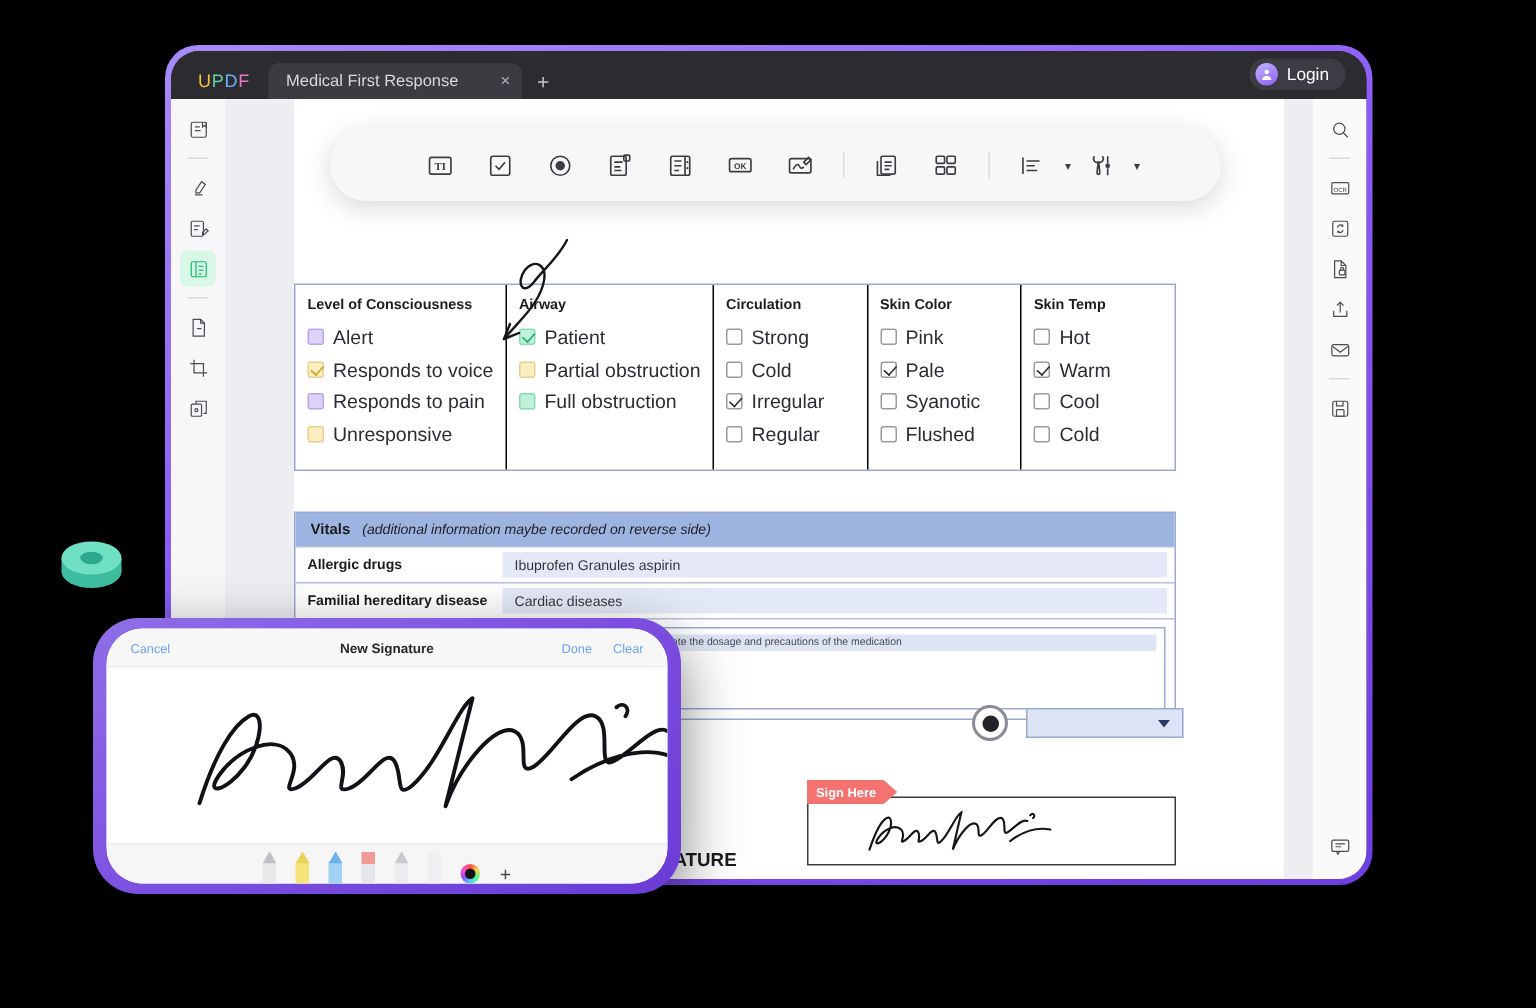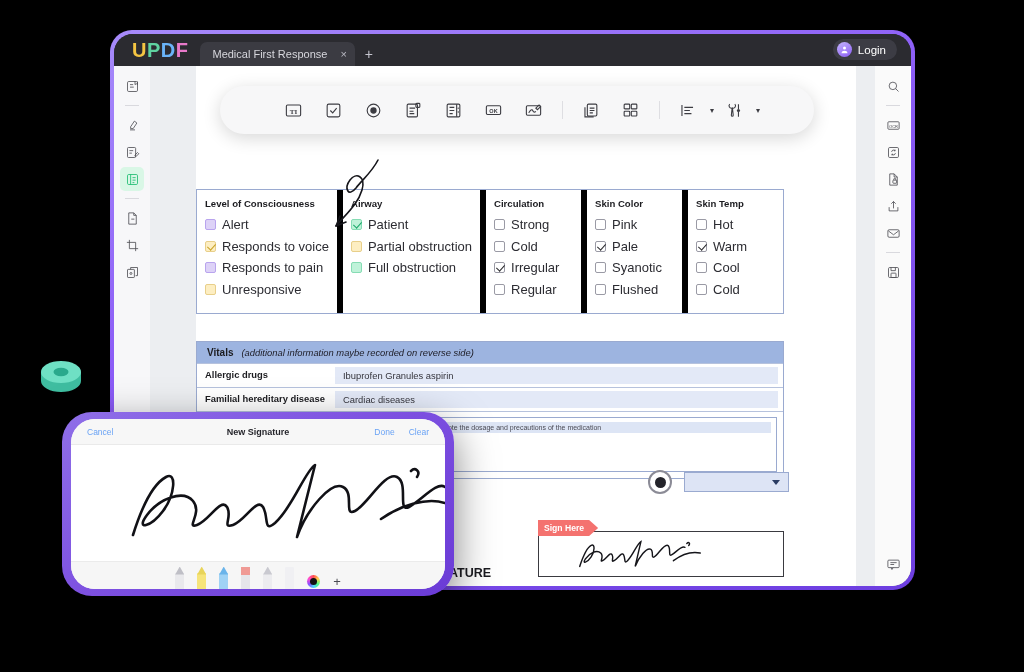--- a/index.html
+++ b/index.html
@@ -22,27 +22,27 @@
     position: relative; width: 100%; height: 100%;
     background: #2a2a2e; border-radius: 19px; overflow: hidden;
     display: flex; flex-direction: column;
   }
 
   
   .titlebar {
     height: 32px; background: #2b2b30; display: flex; align-items: flex-end;
     padding: 0 10px; flex: none; position: relative;
   }
-  .logo { font-weight: 700; font-size: 20px; letter-spacing: .5px;
+  .logo { font-weight: 400; font-size: 12px; letter-spacing: .5px;
           padding: 0 12px 6px 8px; line-height: 1; margin-top: 47px; }
   .logo .l1{color:#f5c542}.logo .l2{color:#5fd3a0}.logo .l3{color:#6ab4f8}.logo .l4{color:#e879c9}
   .tab {
     background: #3b3b42; color: #d7d7dd; font-size: 11px;
     height: 24px; border-radius: 7px 7px 0 0; display: flex; align-items: center;
-    padding: 0 8px 0 12px; gap: 13px; min-width: 150px;
+    padding: 0 8px 0 12px; gap: 28px; min-width: 150px;
   }
   .tab .tclose { font-size: 11px; color:#b9b9c2; }
   .tab-plus { color:#c6c6cf; font-size:14px; padding: 0 8px 4px 10px; }
   .login-btn {
     position: absolute; right: 14px; top: 5px;
     display: flex; align-items: center; gap: 6px;
     background: #3c3c44; color: #fff; font-size: 11.5px;
     border-radius: 12px; padding: 3px 11px 3px 4px;
   }
   .avatar { width: 15px; height: 15px; border-radius: 50%;
@@ -90,21 +90,21 @@
   
   .assess {
     position: absolute; left: 0px; top: 0px; width: 588px;
     border: 1px solid #9aaad0; background: #fff;
   }
   .assess-hd {
     background: #9db4e0; color: #222; font-size: 10.5px; font-weight: 700;
     padding: 5px 10px; border-bottom: 1px solid #8fa3cf;
   }
   .assess-cols { display: flex; }
-  .acol { flex: 1; border-right: 6px solid #000000; padding: 8px 8px 10px 8px; }
+  .acol { flex: 1; border-right: 1px solid #000000; padding: 8px 8px 10px 8px; }
   .acol:last-child { border-right: none; }
   .acol.wide { flex: 1.35; }
   .acol h4 { font-size: 9.6px; font-weight: 700; color:#1c1c20; margin-bottom: 8px; white-space: nowrap; }
   .opt { display:flex; align-items:center; gap:6px; margin-bottom: 6.5px; }
   .opt span { font-size: 13px; color:#2c2c32; white-space: nowrap; }
   .cb { width:11px; height:11px; border:1px solid #9a9aa5; border-radius:2px;
         flex:none; position:relative; background:#fff; }
   .cb.purple { background:#ddd2f7; border-color:#b9a4ee; }
   .cb.yellow { background:#fdeec2; border-color:#e8cf8a; }
   .cb.green  { background:#bff2d9; border-color:#86dcb4; }

